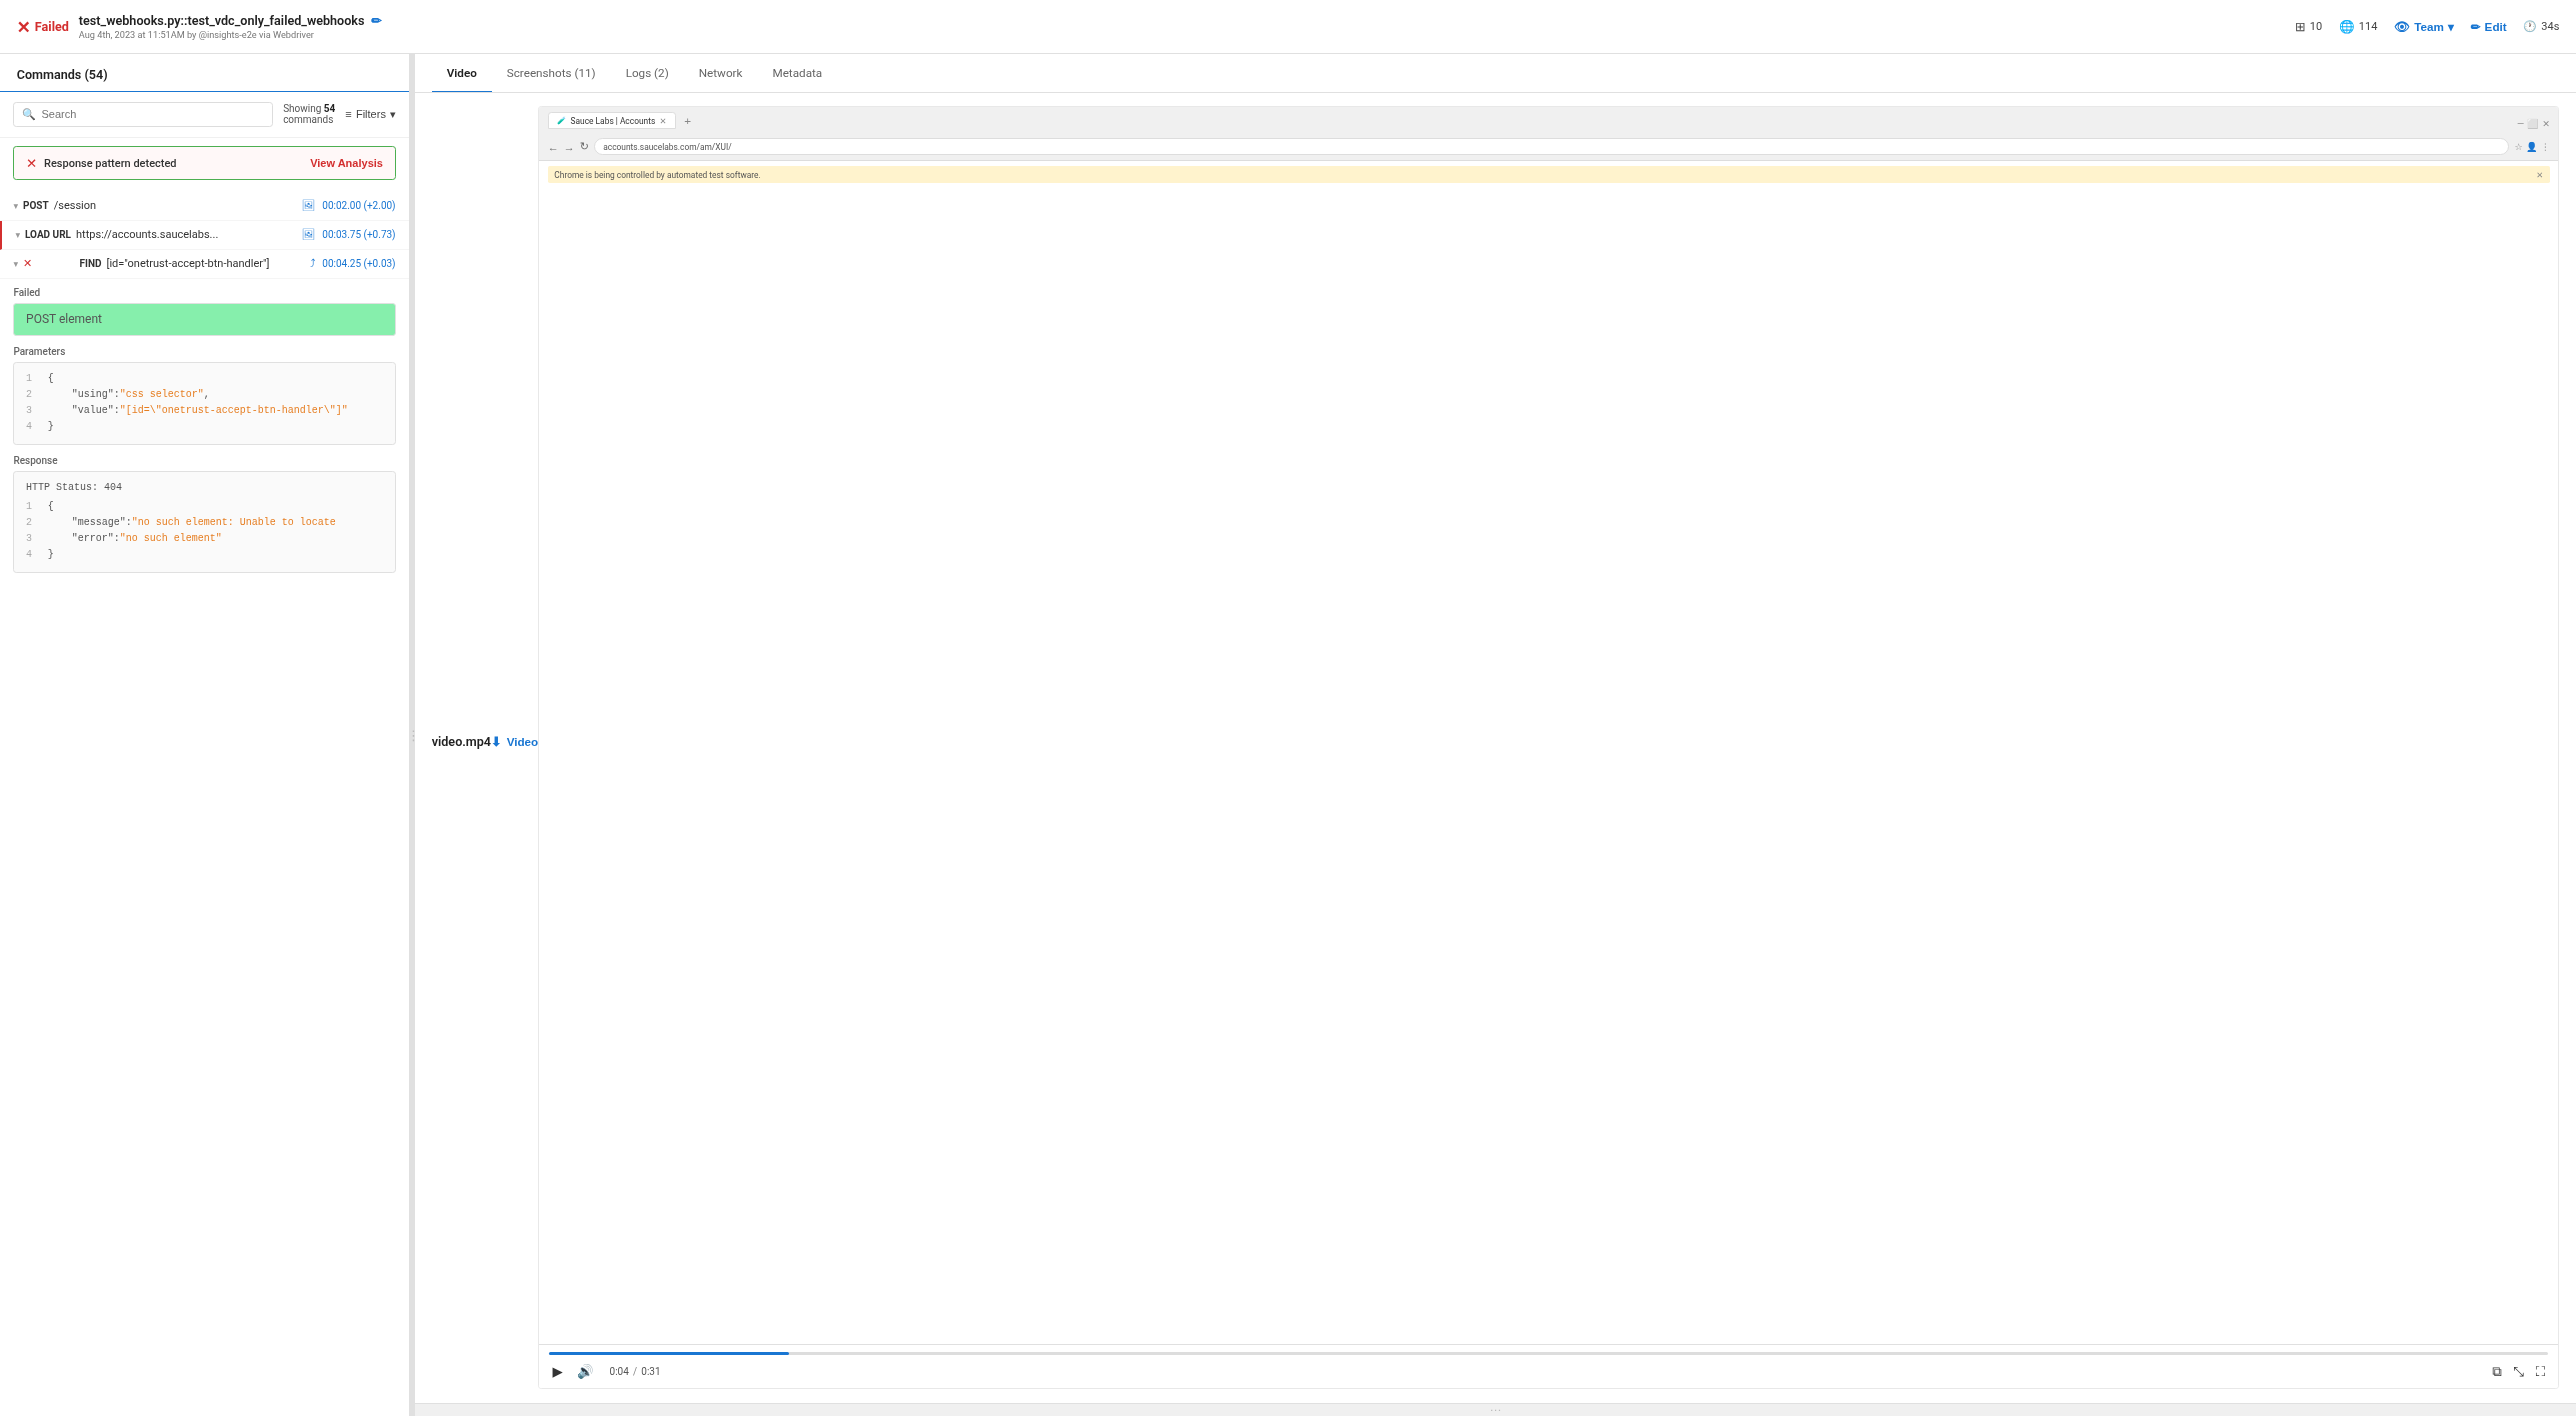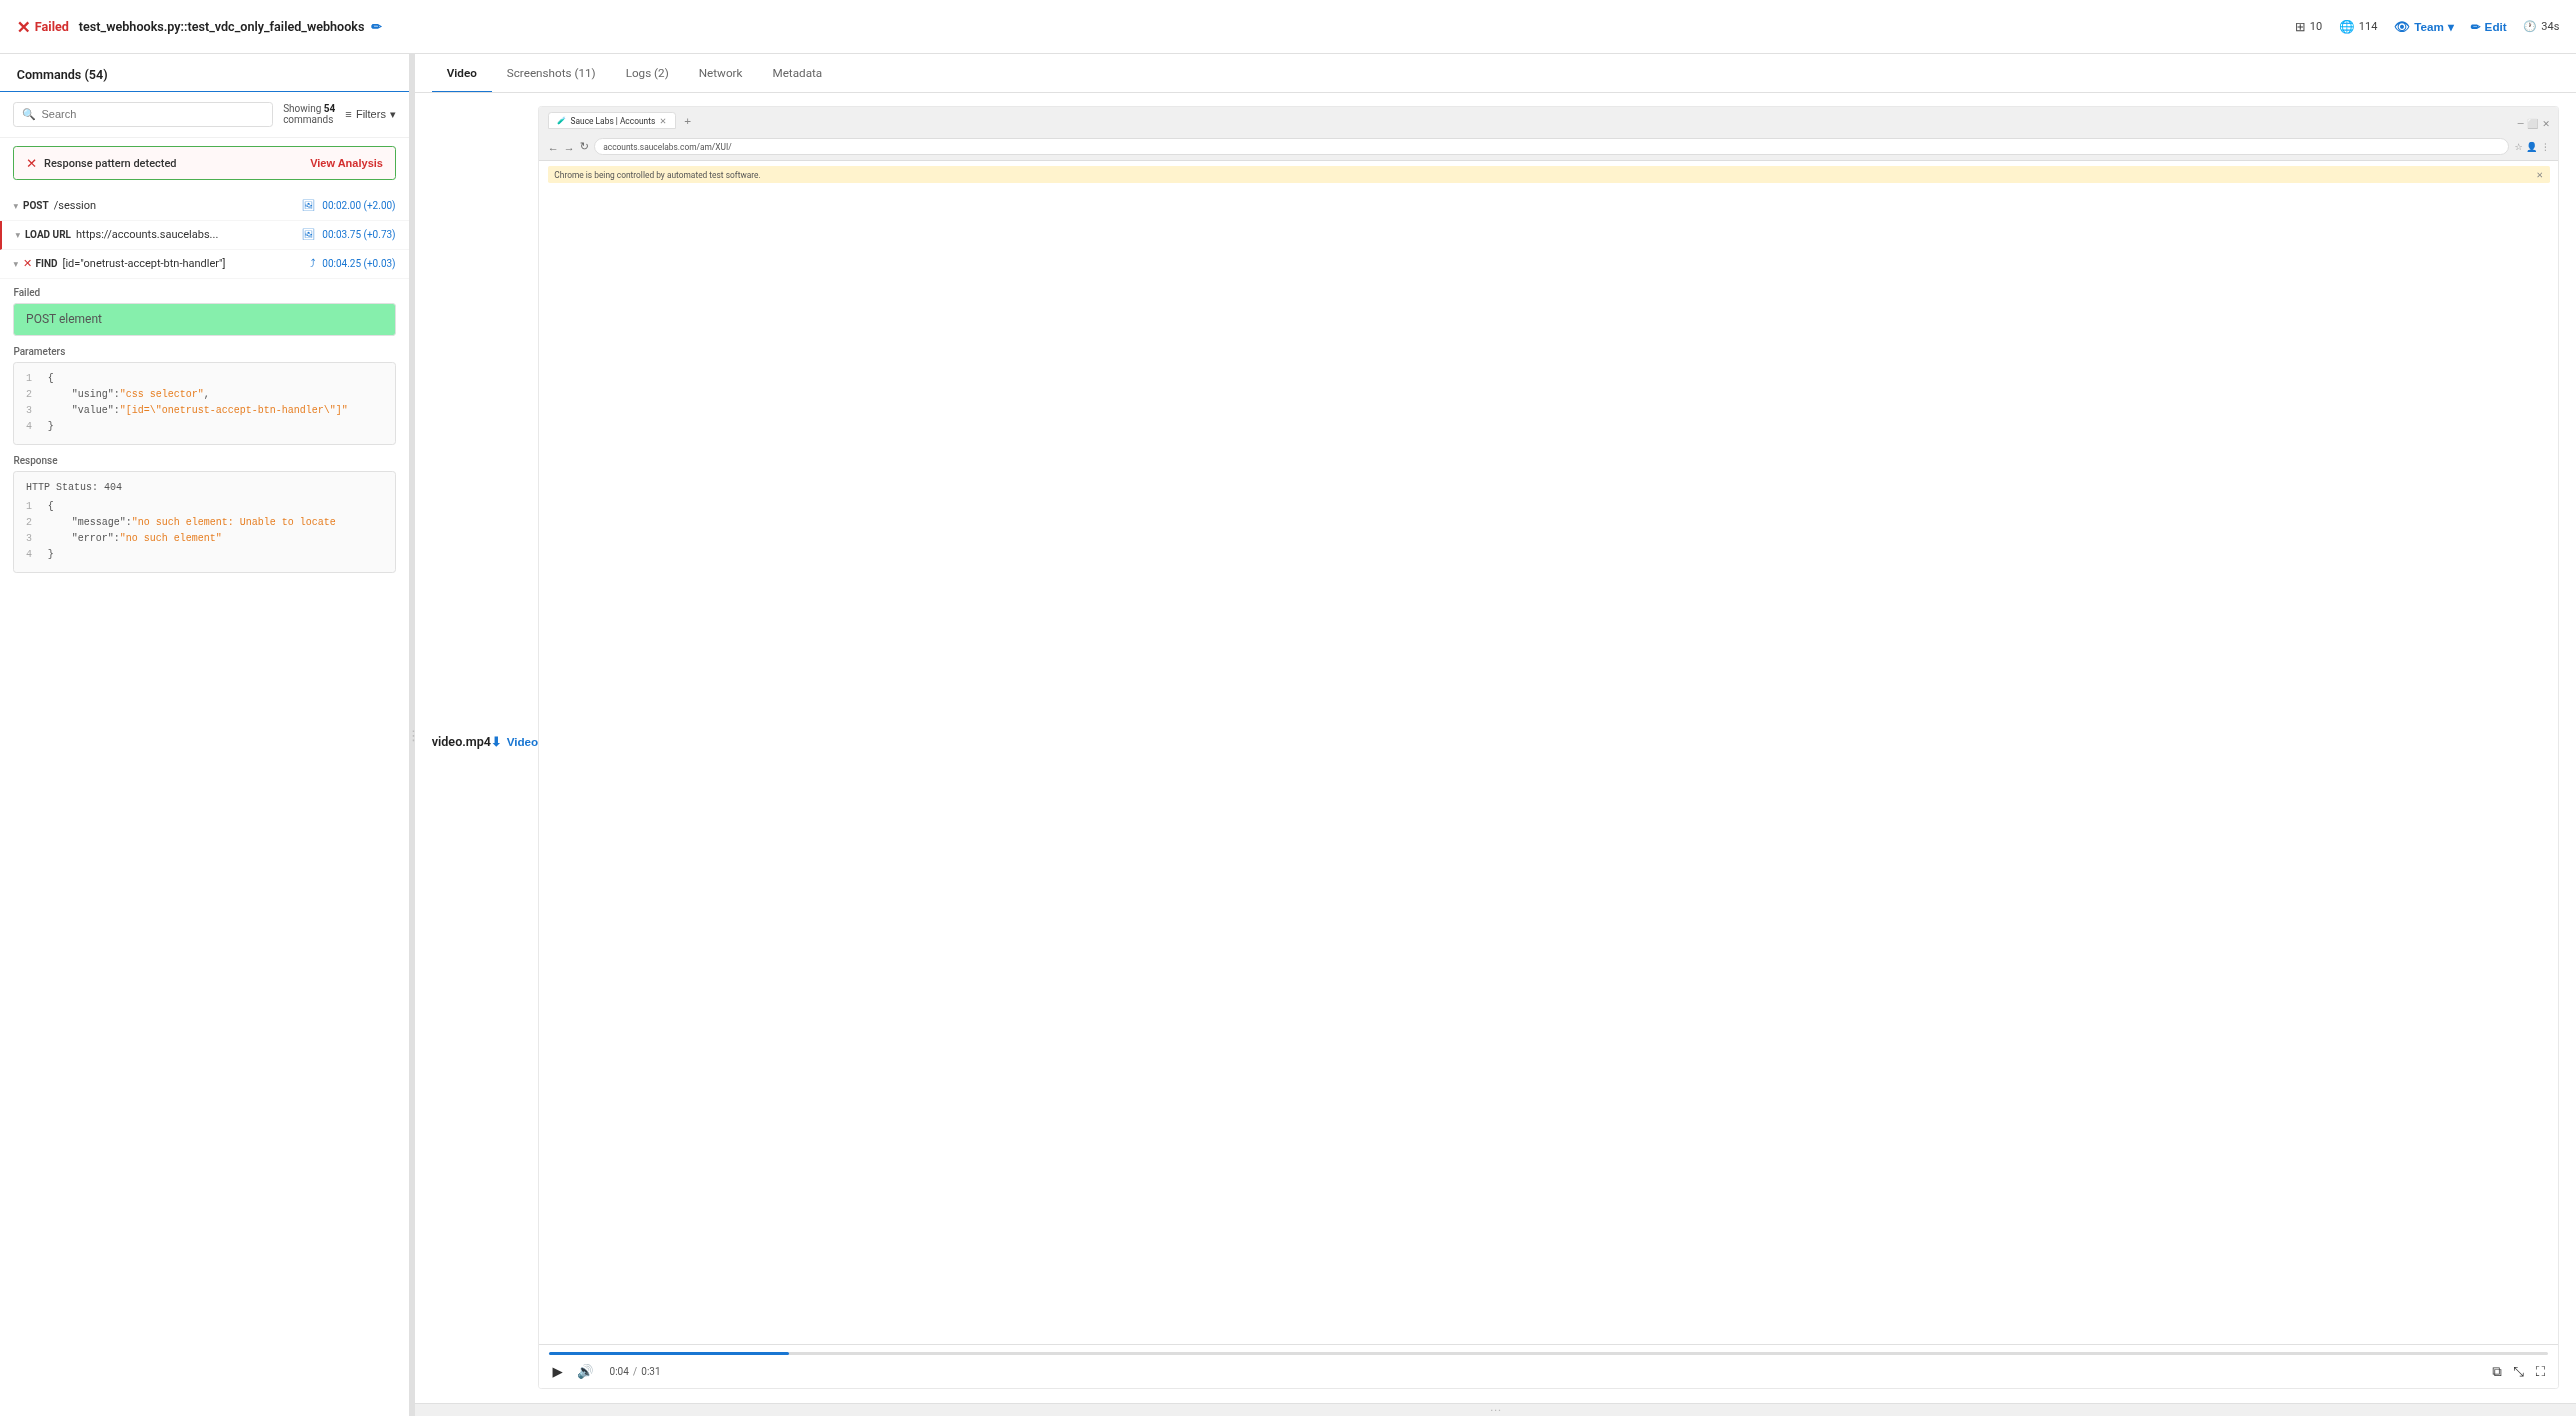--- a/index.html
+++ b/index.html
@@ -121,21 +121,21 @@
       border-bottom: 0.8px solid #f5f5f5;
       cursor: pointer;
       position: relative;
     }
     .cmd-row.active-cmd { border-left: 2.5px solid #d32f2f; }
 
     .cmd-expand { color: #999; font-size: 9.2px; margin-right: 5px; }
     .cmd-method { font-weight: 700; font-size: 10px; margin-right: 5px; }
     .cmd-method.post { color: #333; }
     .cmd-method.load { color: #333; }
-    .cmd-method.find { color: #333; }
+    .cmd-method.find { color: #333; margin-left: 44px; }
     .cmd-name { font-size: 11px; color: #333; flex: 1; }
     .cmd-error-icon { color: #d32f2f; font-size: 11px; margin-right: 3.3px; }
     .cmd-icons { display: flex; gap: 5px; align-items: center; margin-right: 6.7px; }
     .cmd-time { color: #1976d2; font-size: 10px; white-space: nowrap; }
 
     
     .cmd-detail {
       padding: 8.4px 13.4px 13.4px 13.4px;
       background: #fff;
     }
@@ -325,20 +325,21 @@
   <div class="failed-badge">
     <span style="color:#d32f2f;font-size:16.7px;">✕</span>
     <span style="font-weight:700;font-size:12.6px;">Failed</span>
   </div>
 
   <div class="test-name-section">
     <div class="test-name">
       <span>test_webhooks.py::test_vdc_only_failed_webhooks</span>
       <span style="color:#1976d2;cursor:pointer;font-size:12.6px;">✏</span>
     </div>
+    <div class="test-meta">Aug 4th, 2023 at 11:51AM by @insights-e2e via Webdriver</div>
   </div>
 
   <div class="header-right">
     <div class="header-stat">
       <span style="font-size:12.6px;">⊞</span>
       <span>10</span>
     </div>
     <div class="header-stat">
       <span style="color:#888;font-size:12.6px;">🌐</span>
       <span>114</span>

